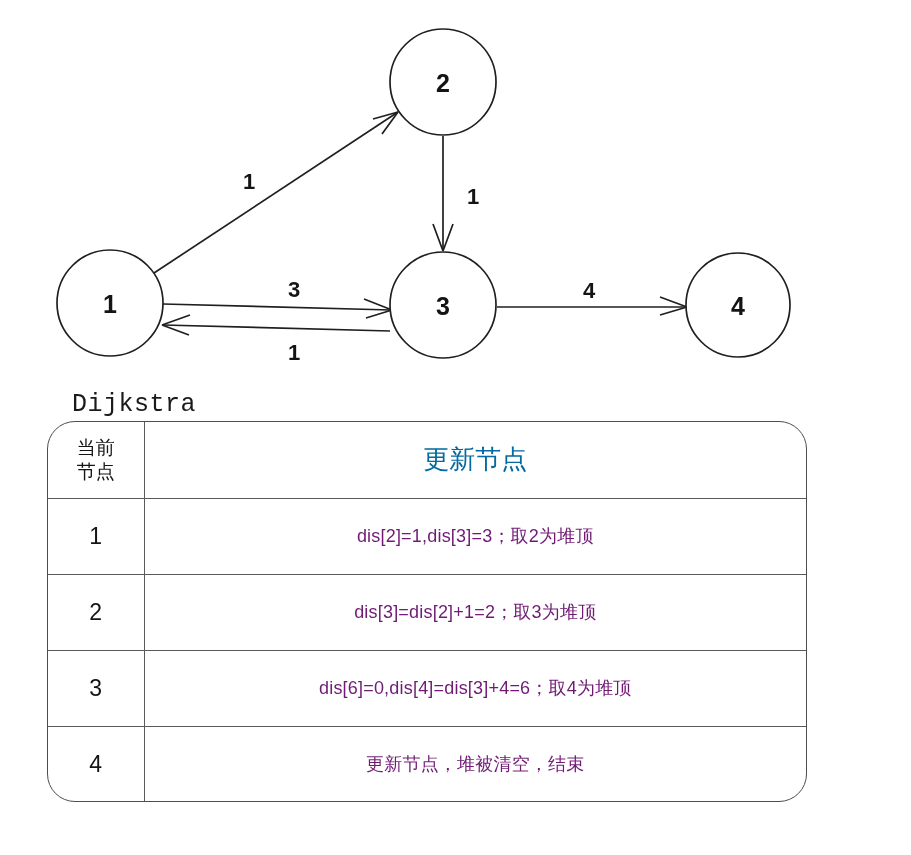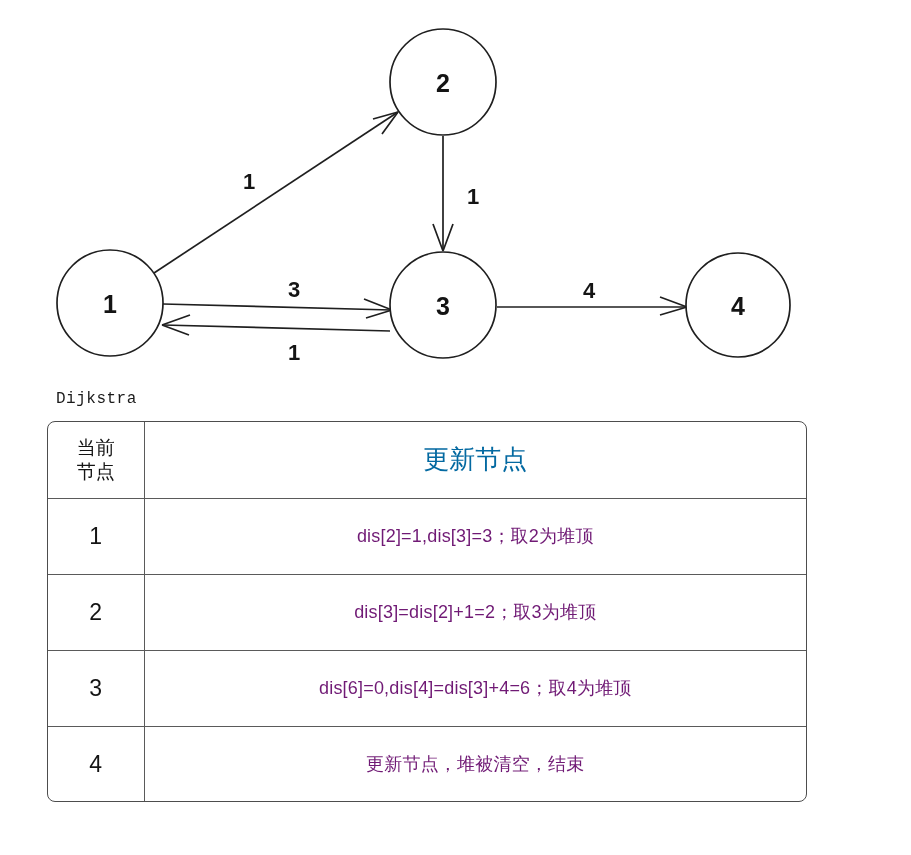--- a/index.html
+++ b/index.html
@@ -56,38 +56,38 @@
     font-size: 22px;
     font-weight: 700;
     fill: #141414;
     text-anchor: middle;
     dominant-baseline: central;
   }
 
   
   #table-caption {
     position: absolute;
-    left: 56px;
+    left: 72px;
     top: 390px;
     font-family: "Liberation Mono", monospace;
-    font-size: 16px;
+    font-size: 25px;
     letter-spacing: 0.5px;
     color: #1a1a1a;
     white-space: nowrap;
   }
 
   
   #dijkstra-table-wrap {
     position: absolute;
     left: 47px;
     top: 421px;
     width: 760px;
     height: 381px;
     border: 1.6px solid #4d4d4d;
-    border-radius: 8px;
+    border-radius: 28px;
     box-sizing: border-box;
     background: #ffffff;
     overflow: hidden;
   }
   table.dj {
     width: 100%;
     height: 100%;
     border-collapse: collapse;
     table-layout: fixed;
   }

